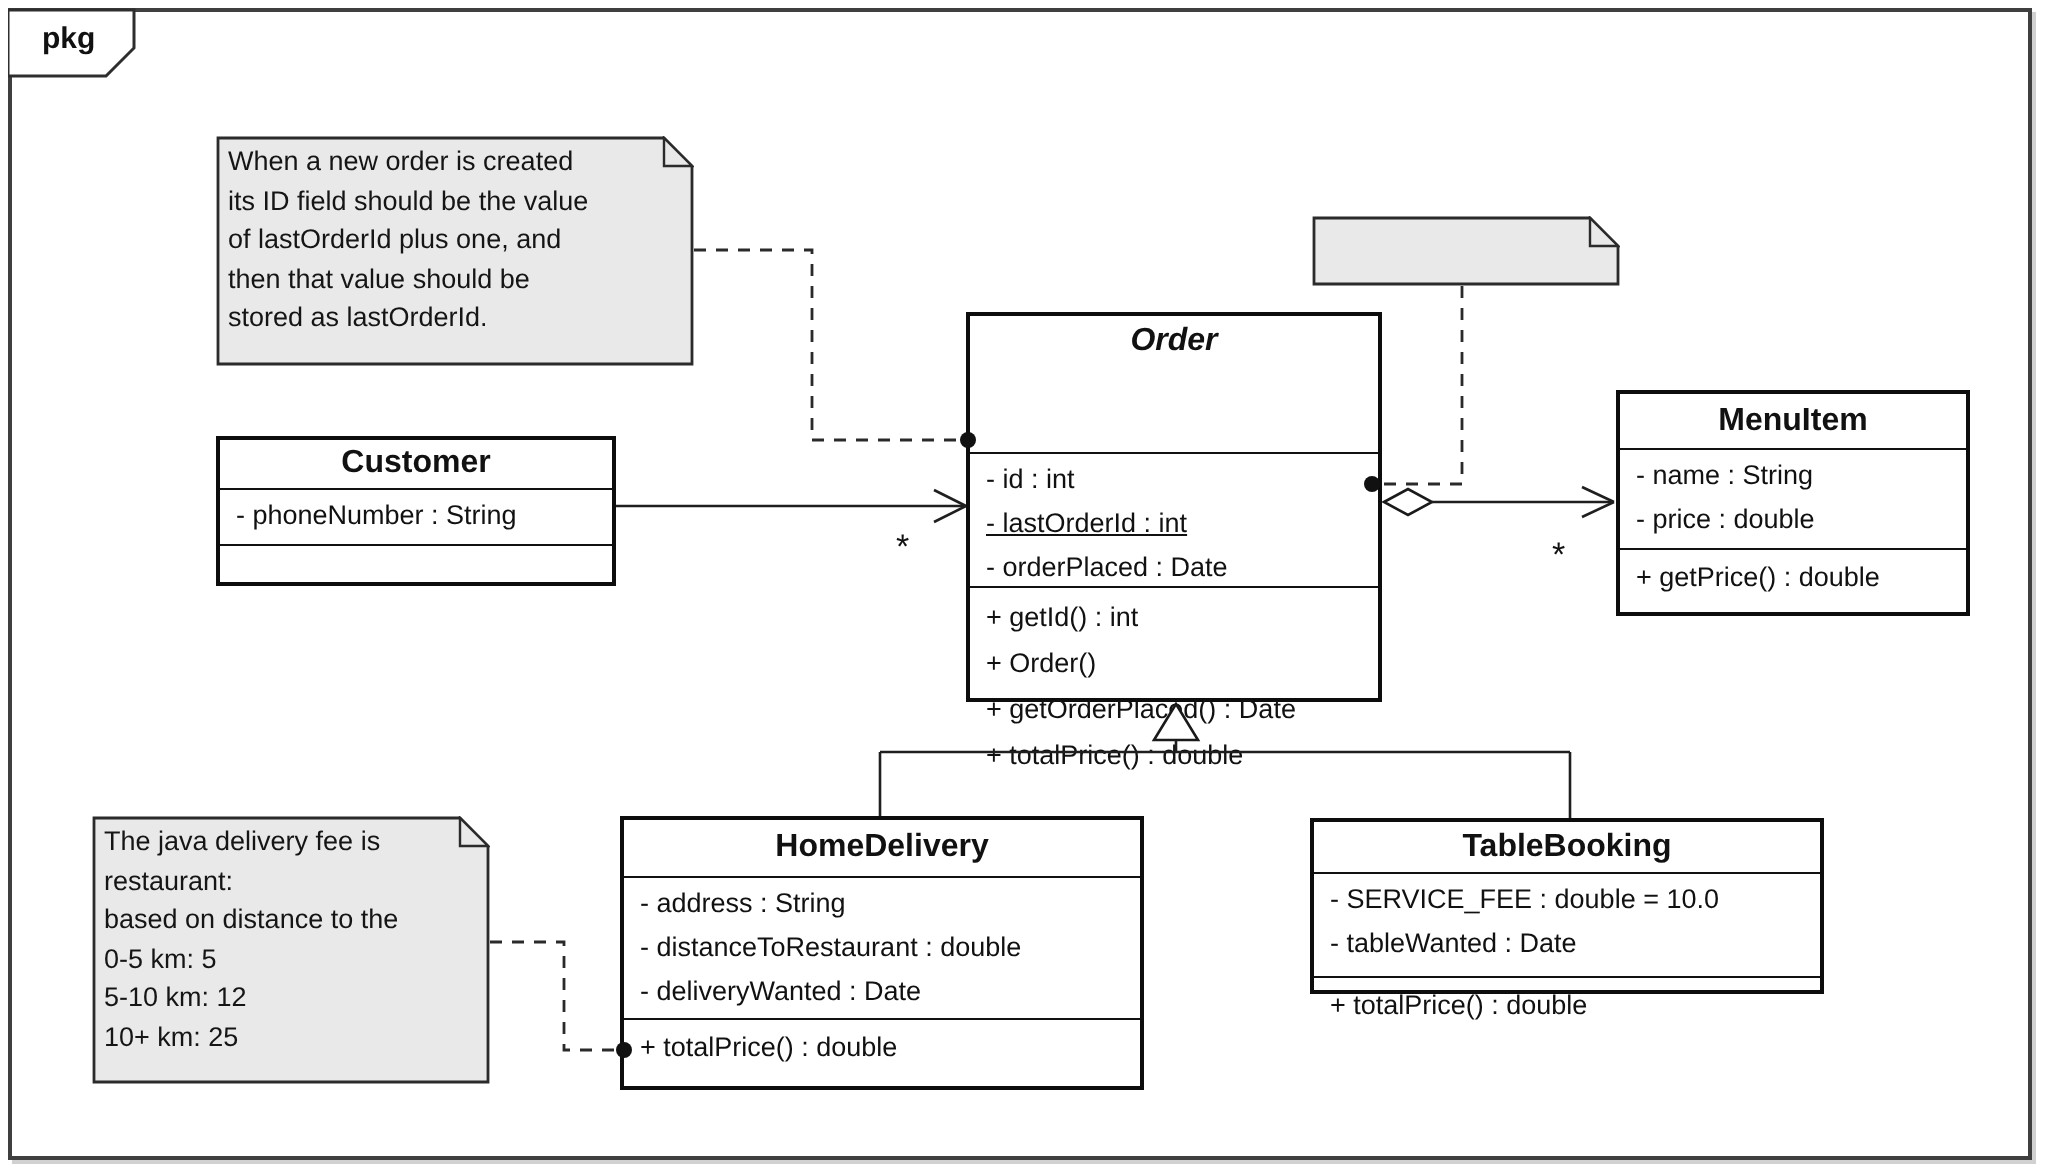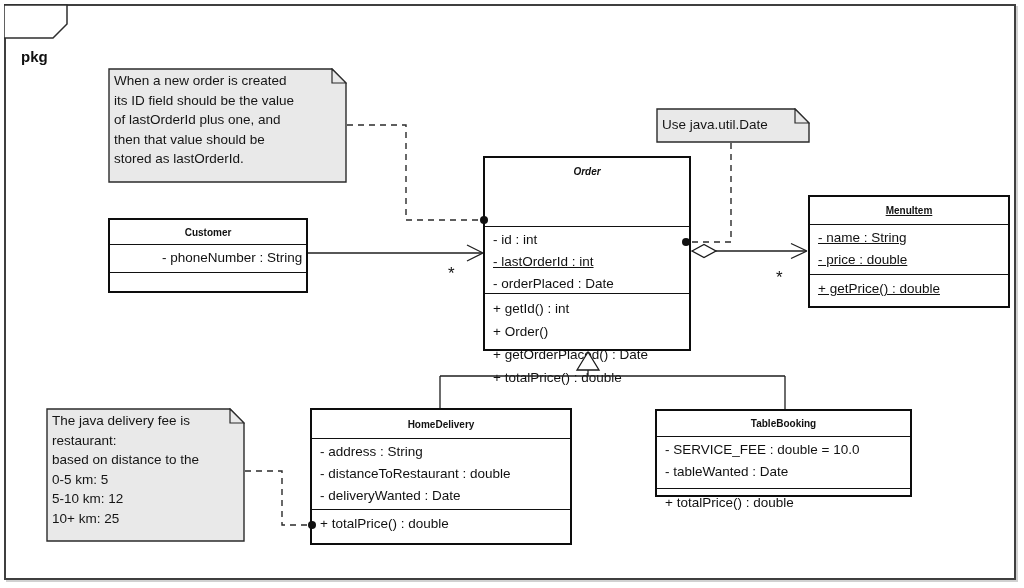--- a/index.html
+++ b/index.html
@@ -3,24 +3,24 @@
 <meta charset="utf-8">
 <style>
   html,body{margin:0;padding:0;background:#ffffff;}
   .stage{
     position:relative;width:1024px;height:588px;background:#ffffff;overflow:hidden;
     font-family:"Liberation Sans","DejaVu Sans",sans-serif;color:#111;
   }
   
   .frame{position:absolute;left:4px;top:4px;width:1012px;height:576px;
     border:2px solid #3f3f3f;box-shadow:2px 2px 0 rgba(0,0,0,0.18);box-sizing:border-box;}
-  .tab-label{position:absolute;left:21px;top:11px;font-size:15px;font-weight:bold;color:#111;margin-top:37px;}
+  .tab-label{position:absolute;left:21px;top:11px;font-size:15px;font-weight:bold;color:#111;}
   
   .cls{position:absolute;background:#ffffff;border:2.5px solid #0d0d0d;box-sizing:border-box;z-index:2;}
-  .cls-title{display:flex;align-items:center;justify-content:center;font-weight:bold;font-size:10px;box-sizing:border-box;}
+  .cls-title{display:flex;align-items:center;justify-content:center;font-weight:bold;font-size:16px;box-sizing:border-box;}
   .cls-title.abstract{font-style:italic;}
   .cmp{box-sizing:border-box;border-top:1.5px solid #111;overflow:hidden;}
   .member{font-size:13.5px;line-height:22px;padding-left:8px;white-space:nowrap;}
   .member.static-underline{text-decoration:underline;}
   .attrs{padding-top:2px;}
   .methods{padding-top:3px;}
   
   .note{position:absolute;z-index:2;}
   .note-svg{position:absolute;left:0;top:0;}
   .note-text{position:relative;padding:3px 6px 0 6px;font-size:13.5px;line-height:19.5px;color:#151515;}
@@ -57,62 +57,61 @@
       <div>then that value should be</div>
       <div>stored as lastOrderId.</div>
     </div>
   </div>
 
   <div class="note" style="left:656px;top:108px;width:154px;height:35px;">
     <svg class="note-svg" width="154" height="35">
       <polygon points="1,1 139,1 153,15 153,34 1,34" stroke="#2b2b2b" stroke-width="1.4" fill="#e9e9e9"></polygon>
       <polygon points="139,1 153,15 139,15" stroke="#2b2b2b" stroke-width="1.2" fill="#e9e9e9"></polygon>
     </svg>
-    <div class="note-text single">Use java.util.Date</div>
   </div>
 
   <div class="note" style="left:46px;top:408px;width:199px;height:134px;">
     <svg class="note-svg" width="199" height="134">
       <polygon points="1,1 184,1 198,15 198,133 1,133" stroke="#2b2b2b" stroke-width="1.4" fill="#e9e9e9"></polygon>
       <polygon points="184,1 198,15 184,15" stroke="#2b2b2b" stroke-width="1.2" fill="#e9e9e9"></polygon>
     </svg>
     <div class="note-text">
       <div>The java delivery fee is</div>
       <div>restaurant:</div>
       <div>based on distance to the</div>
       <div>0-5 km: 5</div>
       <div>5-10 km: 12</div>
       <div>10+ km: 25</div>
     </div>
   </div>
 
   <div class="cls" style="left:108px;top:218px;width:200px;height:75px;">
     <div class="cls-title" style="height:24px;">Customer</div>
-    <div class="cmp attrs" style="height:28px;padding-left:44px;">
+    <div class="cmp attrs" style="height:28px;">
       <div class="member">- phoneNumber : String</div>
     </div>
     <div class="cmp methods" style="height:18px;"></div>
   </div>
 
   <div class="cls" style="left:483px;top:156px;width:208px;height:195px;">
     <div class="cls-title abstract" style="height:26px;">Order</div>
     <div class="cmp attrs" style="height:67px;margin-top:42px;">
       <div class="member">- id : int</div>
       <div class="member static-underline">- lastOrderId : int</div>
       <div class="member">- orderPlaced : Date</div>
     </div>
     <div class="cmp methods" style="height:97px;line-height:23px;">
       <div class="member" style="line-height:23px;">+ getId() : int</div>
       <div class="member" style="line-height:23px;">+ Order()</div>
       <div class="member" style="line-height:23px;">+ getOrderPlaced() : Date</div>
       <div class="member" style="line-height:23px;">+ totalPrice() : double</div>
     </div>
   </div>
 
-  <div class="cls" style="left:808px;top:195px;width:202px;height:113px;text-decoration:underline;">
+  <div class="cls" style="left:808px;top:195px;width:177px;height:113px;">
     <div class="cls-title" style="height:27px;">MenuItem</div>
     <div class="cmp attrs" style="height:50px;">
       <div class="member">- name : String</div>
       <div class="member">- price : double</div>
     </div>
     <div class="cmp methods" style="height:31px;">
       <div class="member">+ getPrice() : double</div>
     </div>
   </div>
 

